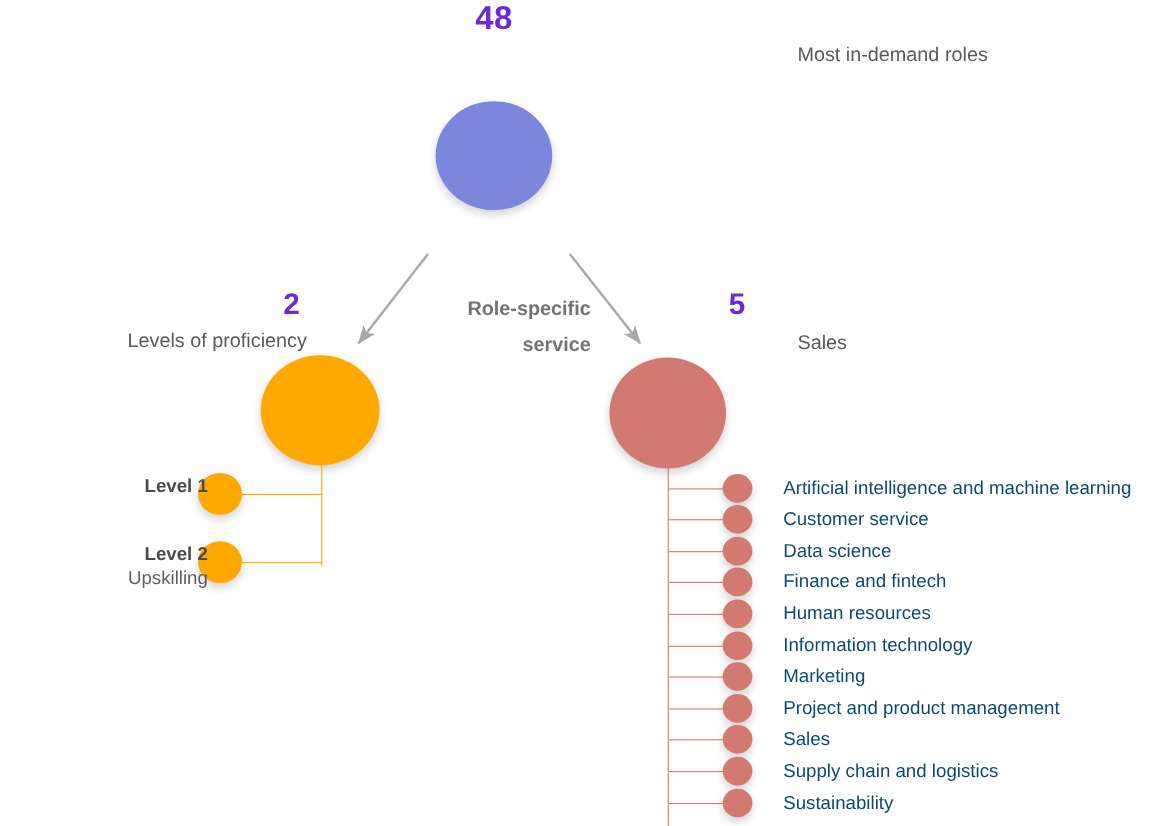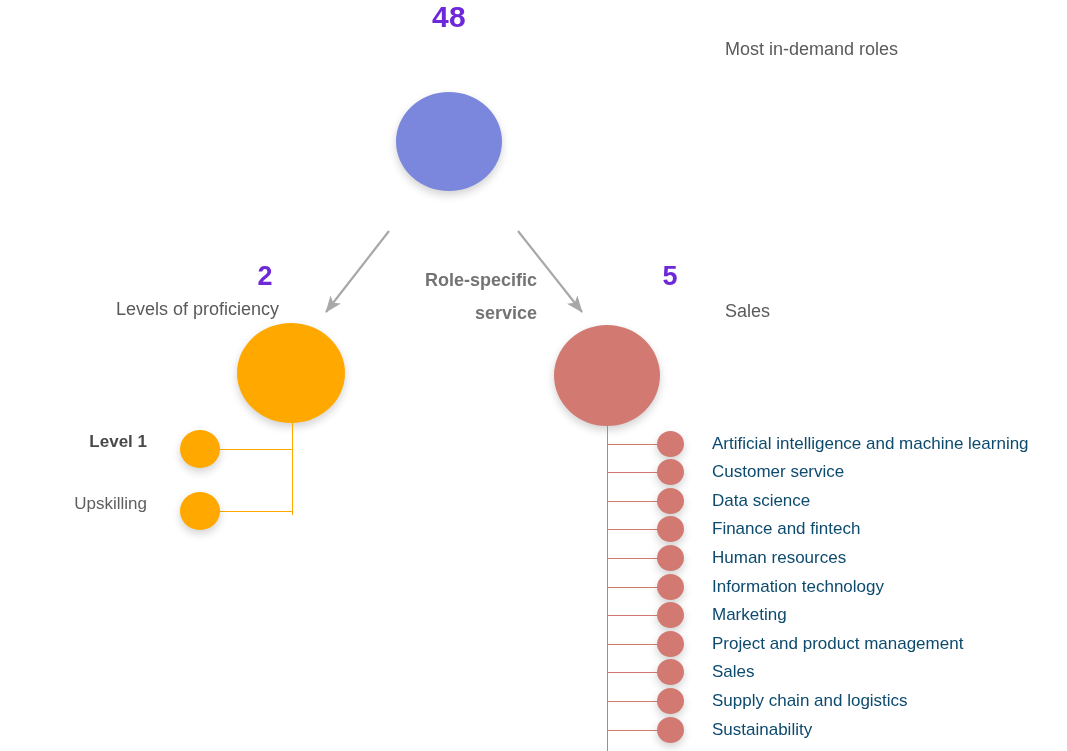--- a/index.html
+++ b/index.html
@@ -96,20 +96,21 @@
     position: absolute;
     height: 1px;
   }
 
   
   .level-text {
     position: absolute;
     width: 150px;
     text-align: right;
     right: 0;
+    padding-left: 42px;
   }
   .level-title {
     font-size: 17px;
     font-weight: bold;
     color: #4a4a4a;
     line-height: 22px;
     white-space: nowrap;
   }
   .level-sub {
     font-size: 17px;
@@ -164,20 +165,21 @@
 
   <div id="levels-rows">
       <div class="stub" style="left: 219px; top: 449px; width: 74px; background: rgb(255, 168, 0);"></div>
       <div class="circle circle-node-level" style="left: 180px; top: 430px; background: rgb(255, 168, 0);"></div>
       <div class="level-text" style="left: 0px; width: 147px; top: 431px;">
         <div class="level-title">Level 1</div>
       </div>
       <div class="stub" style="left: 219px; top: 511px; width: 74px; background: rgb(255, 168, 0);"></div>
       <div class="circle circle-node-level" style="left: 180px; top: 492px; background: rgb(255, 168, 0);"></div>
       <div class="level-text" style="left: 0px; width: 147px; top: 493px;">
+        <div class="level-title">Level 2</div>
         <div class="level-sub">Upskilling</div>
       </div>
     </div>
 
   <div class="mid-label">
     <div>Role-specific</div>
     <div>service</div>
   </div>
 
   <div class="num num-right">5</div>

